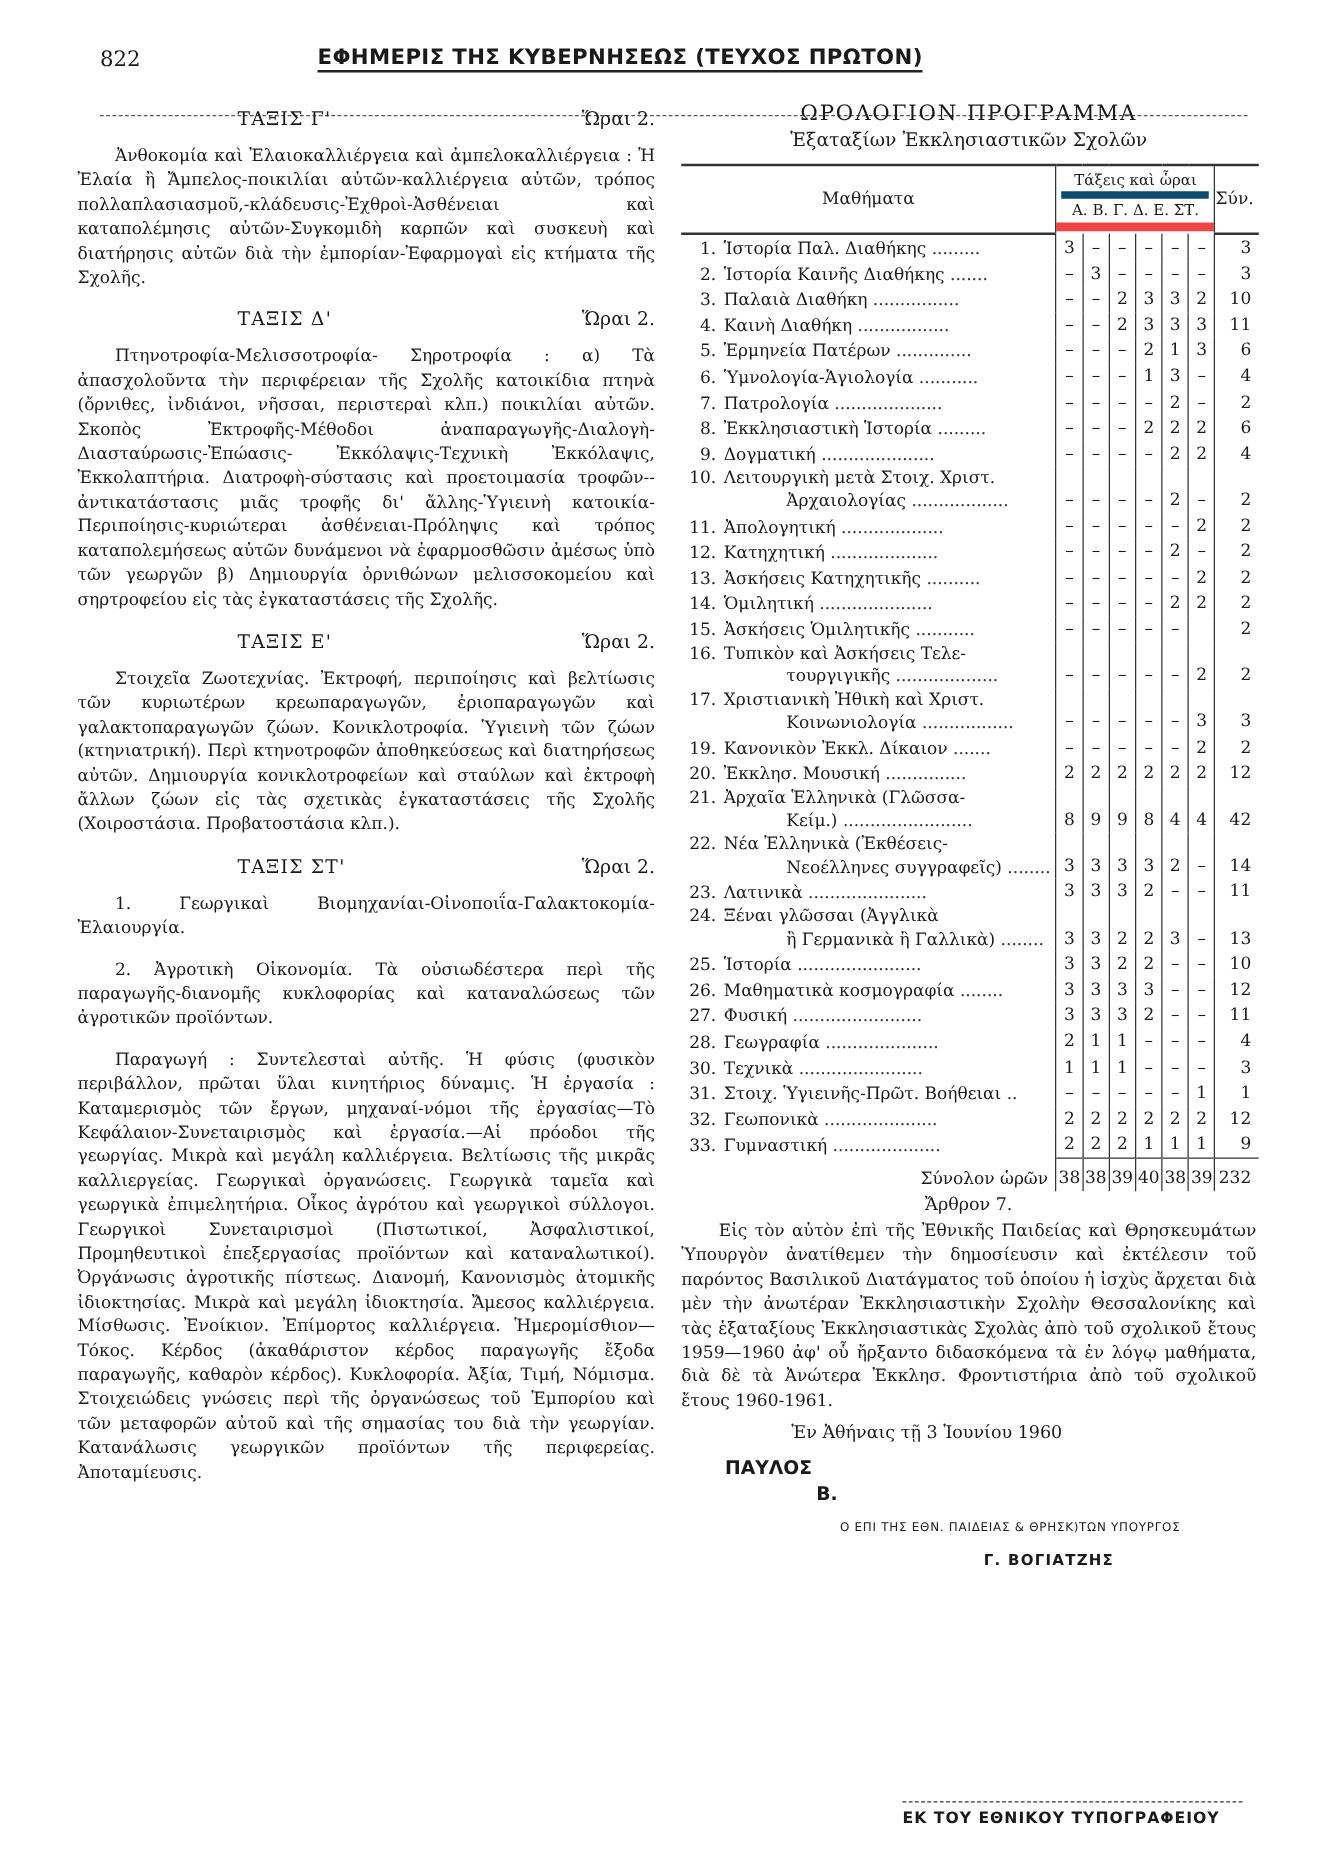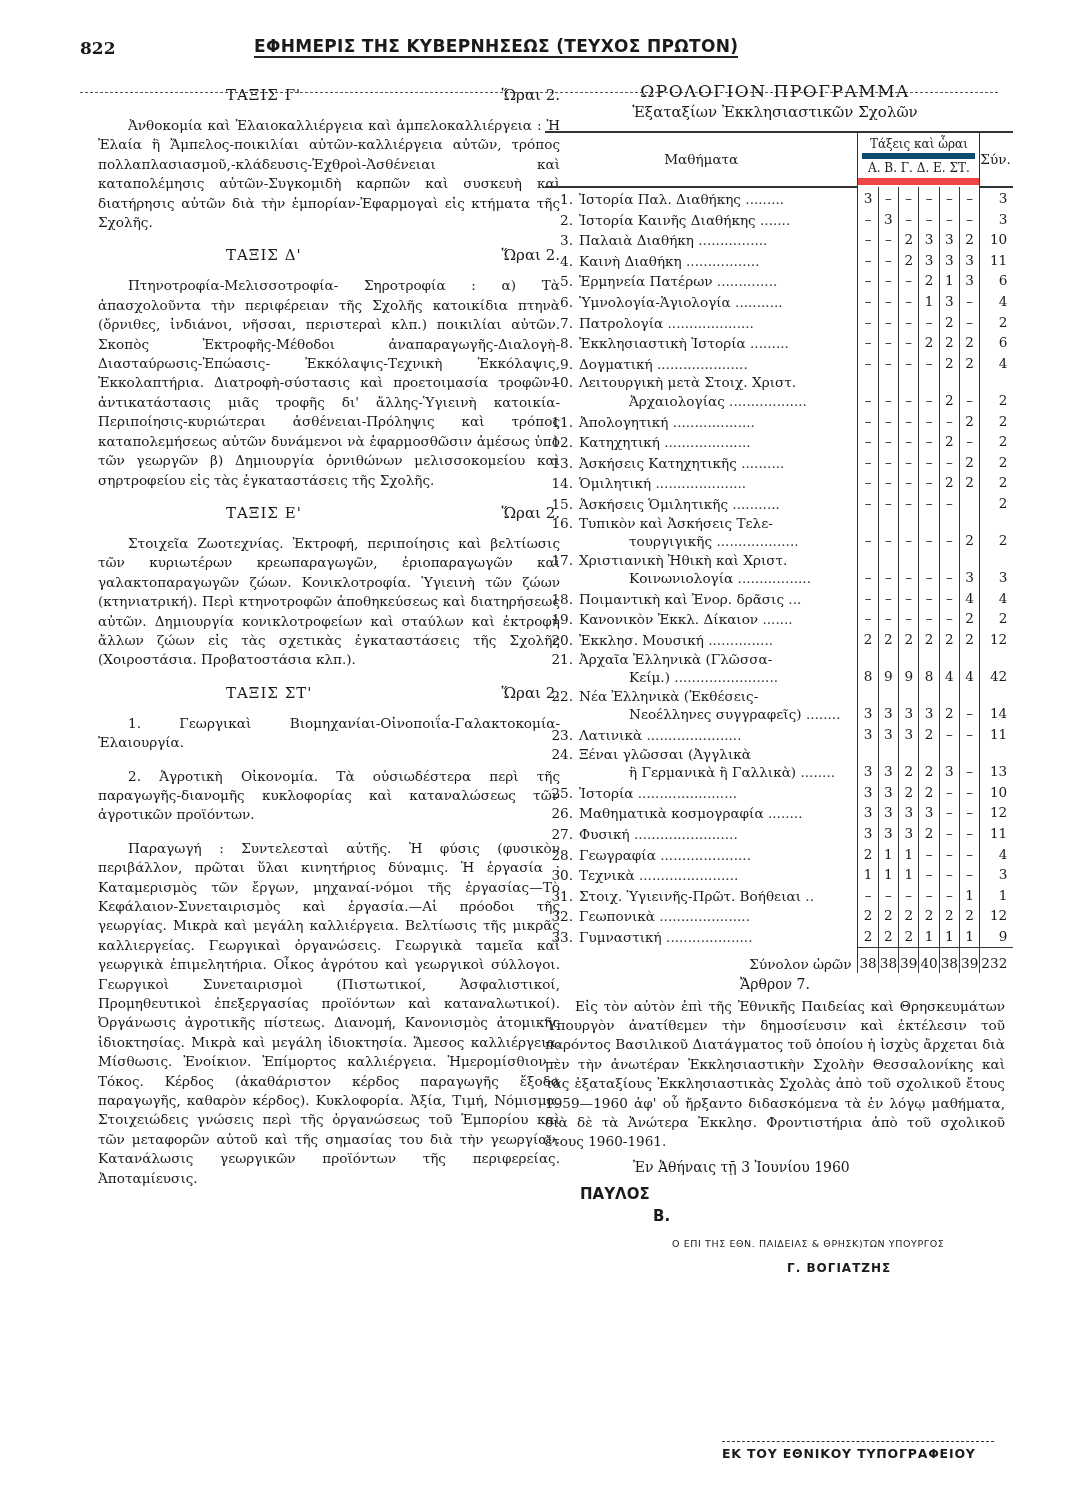--- a/index.html
+++ b/index.html
@@ -1,43 +1,43 @@
 <!DOCTYPE html>
 <html><head>
 <meta charset="utf-8">
 <style>
   html, body { margin:0; padding:0; background:#fff; }
   body { width:1072px; height:1500px; position:relative; overflow:hidden;
          font-family:"DejaVu Serif","Liberation Serif",serif; color:#1a1a1a; }
   .page-header { position:absolute; left:0; top:30px; width:1072px; height:40px; }
-  .page-num { position:absolute; left:80px; top:8px; font-size:17px;font-weight:bold; }
+  .page-num { position:absolute; left:80px; top:8px; font-size:17px; }
   .gazette-title { position:absolute; left:254px; top:6px; font-family:"DejaVu Sans","Liberation Sans",sans-serif;
                    font-weight:bold; font-size:17px; letter-spacing:0.3px; border-bottom:2px solid #222; }
   .header-rule { position:absolute; left:80px; top:62px; width:918px; border-top:1.5px dashed #555; }
 
-  .col-left { position:absolute; left:62px; top:82px; width:462px; font-size:13.6px; line-height:19.4px;margin-left:36px; }
+  .col-left { position:absolute; left:62px; top:82px; width:462px; font-size:13.6px; line-height:19.4px; }
   .col-right { position:absolute; left:545px; top:82px; width:460px; font-size:13.6px; line-height:19.4px; }
 
   .section-head { position:relative; height:22px; margin:4px 0 8px 0; }
   .section-head .title { position:absolute; left:128px; font-size:15px; letter-spacing:1px; }
   .section-head .hours { position:absolute; right:0; font-size:15px; }
   .para { text-align:justify; text-indent:30px; margin:0 0 14px 0; }
 
   .prog-title { text-align:center; font-size:17px; letter-spacing:1.5px; margin-top:0px; }
   .prog-sub { text-align:center; font-size:15px; margin-top:2px; margin-bottom:8px; }
 
   table.sched { border-collapse:collapse; width:462px; font-size:13.6px; line-height:18.6px; }
   table.sched thead tr.top th { border-top:2px solid #333; }
   table.sched thead th { font-weight:normal; padding:2px 0; }
   th.subj-h { width:290px; text-align:center; border-bottom:2px solid #333; }
   th.classes-h { border-left:1.5px solid #333; border-right:1.5px solid #333; font-size:12px; text-align:center; }
   th.classes-h .lbl { border-bottom:6px solid #0c4a6e; display:block; margin:0 4px; }
   th.classes-h .cols { display:block; font-size:12px; border-bottom:7px solid #ef4444; }
   th.total-h { width:34px; text-align:left; padding-left:3px; vertical-align:middle; border-bottom:2px solid #333; }
-  td.subj { padding:0 17px 0 0; vertical-align:bottom; white-space:nowrap; }
+  td.subj { padding:0 4px 0 0; vertical-align:bottom; white-space:nowrap; }
   td.subj .num { display:inline-block; width:28px; text-align:right; margin-right:6px; }
   td.subj .cont { display:block; padding-left:84px; }
   td.subj .dots { color:#333; }
   td.cell { width:22px; text-align:center; vertical-align:bottom; border-right:1px solid #333; }
   td.cell.first { border-left:1.5px solid #333; }
   td.cell.last { border-right:1.5px solid #333; }
   td.tot { width:34px; text-align:right; padding-right:6px; vertical-align:bottom; }
   tr.sum td { padding-top:6px; }
   tr.sum td.cell { border-top:1.5px solid #333; }
   tr.sum td.tot { border-top:1.5px solid #333; }
@@ -278,30 +278,20 @@
           <td class="subj"><span class="num">17.</span><span>Χριστιανικὴ Ἠθικὴ καὶ Χριστ.</span><span class="cont">Κοινωνιολογία<span class="dots"> .................</span></span></td>
           <td class="cell first">–</td>
           <td class="cell">–</td>
           <td class="cell">–</td>
           <td class="cell">–</td>
           <td class="cell">–</td>
           <td class="cell last">3</td>
           <td class="tot">3</td>
         </tr>
         <tr>
-          <td class="subj"><span class="num">18.</span><span>Ποιμαντικὴ καὶ Ἐνορ. δρᾶσις<span class="dots"> ...</span></span></td>
-          <td class="cell first">–</td>
-          <td class="cell">–</td>
-          <td class="cell">–</td>
-          <td class="cell">–</td>
-          <td class="cell">–</td>
-          <td class="cell last">4</td>
-          <td class="tot">4</td>
-        </tr>
-        <tr>
           <td class="subj"><span class="num">19.</span><span>Κανονικὸν Ἐκκλ. Δίκαιον<span class="dots"> .......</span></span></td>
           <td class="cell first">–</td>
           <td class="cell">–</td>
           <td class="cell">–</td>
           <td class="cell">–</td>
           <td class="cell">–</td>
           <td class="cell last">2</td>
           <td class="tot">2</td>
         </tr>
         <tr>

